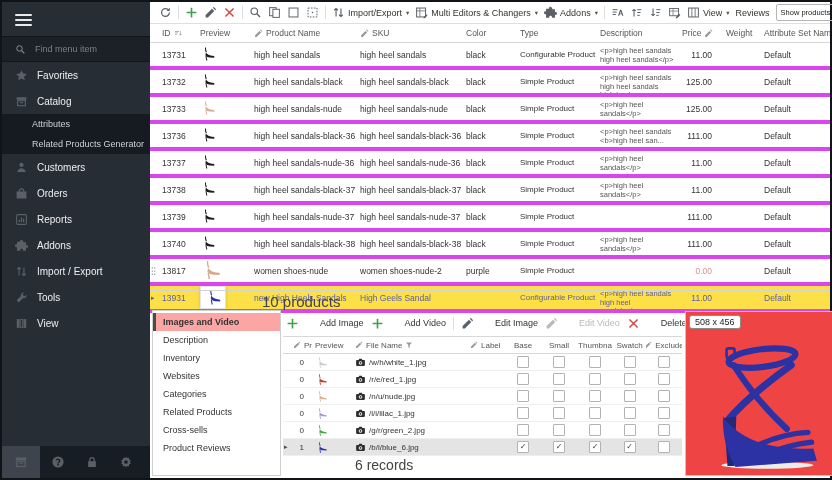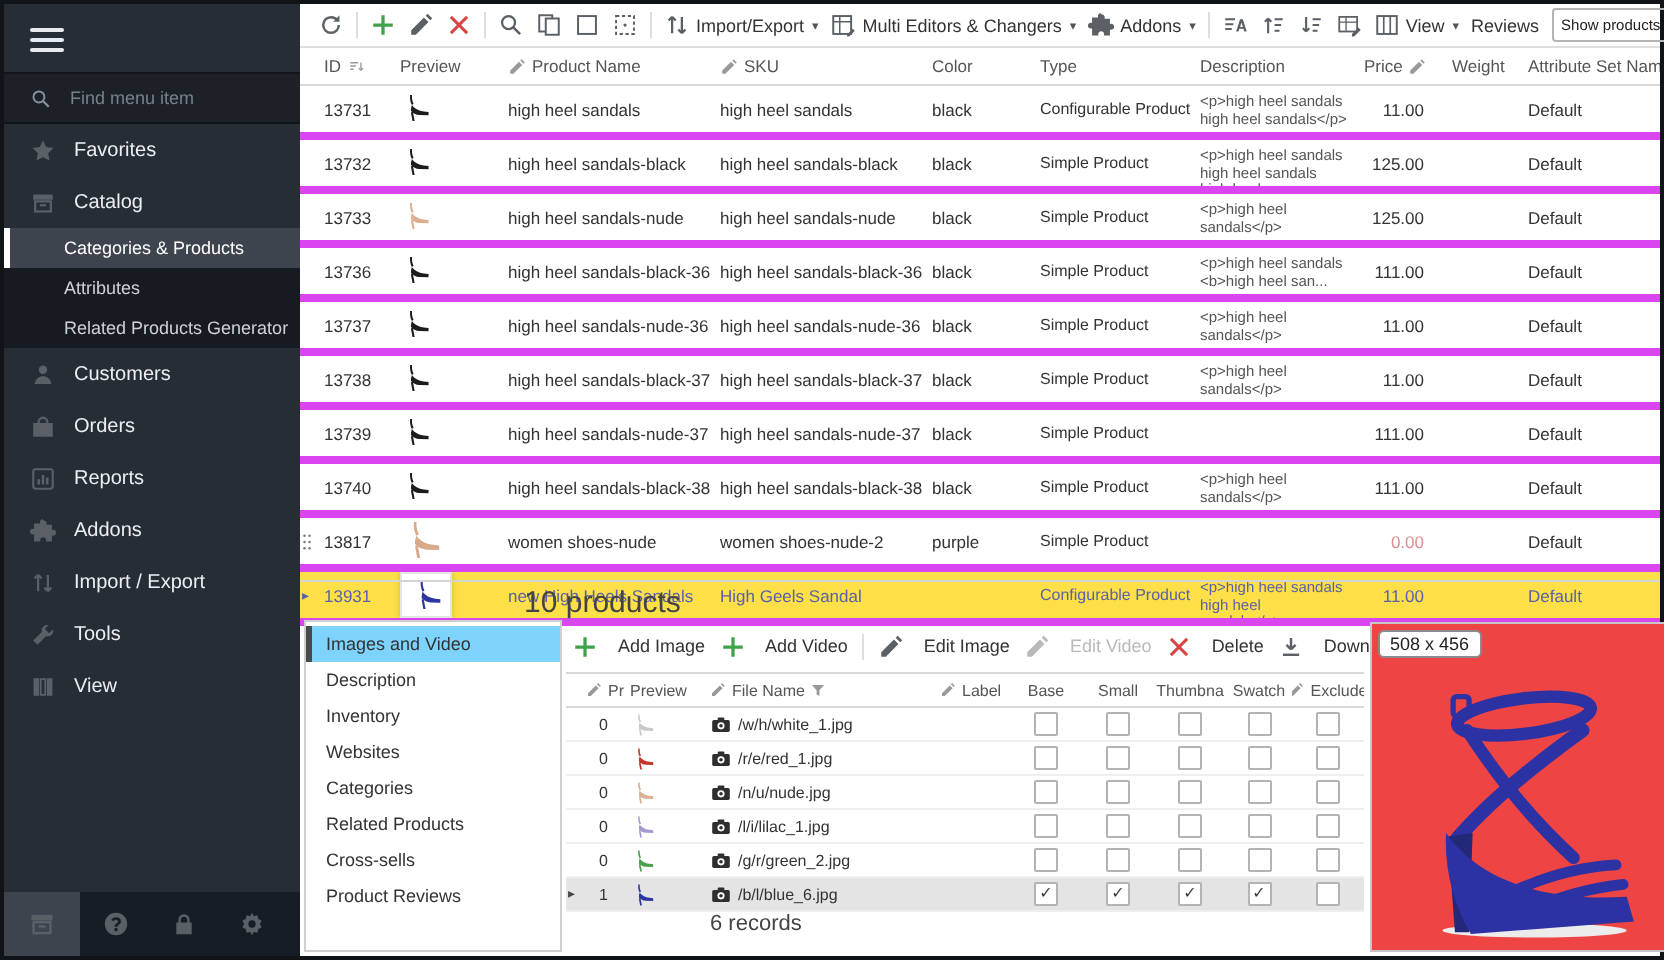--- a/index.html
+++ b/index.html
@@ -44,36 +44,36 @@
   .ctype{font-size:8px}
   .desc{font-size:7.5px;line-height:8.5px;color:#555;white-space:normal;max-height:17px;display:block;padding-top:2px}
   .pricered{color:#df8f8f}
   .selrow{background:#fde047}
   .selrow .pcell,.selrow .desc{color:#5c60a9}
   .card{background:#fff;border:1px solid #e4e4e4;box-shadow:0 0 3px rgba(0,0,0,.18);display:flex;align-items:center;justify-content:center;width:24px;height:21px}
   .pfooter{position:absolute;top:288px;left:0;width:100%;height:20px;border-top:1px solid #d4d4d4;display:flex;align-items:flex-end;padding-left:112px;box-sizing:border-box;font-size:15px;color:#444}
   
   .tabs{position:absolute;left:2px;top:308px;width:129px;height:166px;border:1px solid #cfcfcf;background:#fff;box-sizing:border-box;padding-top:2px}
   .tab{height:18px;display:flex;align-items:center;padding-left:10px;font-size:9px;color:#333;cursor:pointer;white-space:nowrap}
-  .tab.sel{background:#7dd3fc;box-shadow:inset 3px 0 0 #4a4a4a;font-weight:400}
+  .tab.sel{background:#fca5a5;box-shadow:inset 3px 0 0 #4a4a4a;font-weight:700}
   
   .ipane{position:absolute;left:133px;top:308px;width:399px;height:168px}
   .itoolbar{height:26px;display:flex;align-items:center;gap:7px;font-size:9px;color:#333;padding-left:3px;white-space:nowrap}
-  .ibtn{display:flex;align-items:center;gap:10px;cursor:pointer}
+  .ibtn{display:flex;align-items:center;gap:21px;cursor:pointer}
   .irow{display:grid;grid-template-columns:7px 22px 40px 115px 38px 36px 36px 36px 33px 36px}
   .icell{padding:0 3px;display:flex;align-items:center;gap:3px;overflow:hidden;white-space:nowrap;box-sizing:border-box}
   .ihead{height:16px;border-top:1px solid #d8d8d8;border-bottom:1px solid #d8d8d8;font-size:8px;color:#555;align-items:center}
   .ihead .ic{width:8px;height:8px;color:#999}
   .irowb{height:16px;border-bottom:1px solid #efefef;font-size:8px;color:#333;cursor:pointer}
   .irowb.gsel{background:#e4e4e4}
   .cpos{justify-content:flex-end;padding-right:8px}
   .chk{justify-content:center}
   .cb{width:10px;height:10px;border:1px solid #b3b3b3;background:#fff;font-size:8px;line-height:9px;text-align:center;color:#3a3a3a;border-radius:1px;cursor:pointer}
   .cam{width:11px;height:11px;color:#2f2f2f}
-  .ifooter{height:17px;display:flex;align-items:flex-start;padding-left:72px;font-size:11px;color:#444}
+  .ifooter{height:17px;display:flex;align-items:flex-end;padding-left:72px;font-size:14px;color:#444}
   
   .preview{position:absolute;left:535px;top:309px;width:163px;height:165px;border:1px solid #c6c6c6;background:#ef4444;box-sizing:border-box}
   .size-badge{position:absolute;top:3px;left:3px;border:1px solid #8a8a8a;border-radius:3px;background:#fff;padding:1px 5px;font-size:9px;color:#222;z-index:2;cursor:text}
   .pvtop{position:absolute;top:5px;right:4px;display:flex;flex-direction:column;gap:7px;z-index:2}
   .pvbot{position:absolute;bottom:4px;right:4px;display:flex;flex-direction:column;gap:4px;z-index:2}
   .pvtop .ic,.pvbot .ic{width:12px;height:12px;color:#444;cursor:pointer}
   .pv-shoe{position:absolute;inset:6px 12px 2px 2px;display:flex;align-items:flex-end;justify-content:center}
 </style>
 </head>
 <body>
@@ -106,23 +106,20 @@
         <div class="sb-item">
           <span class="ic sbic">
             <svg viewBox="0 0 16 16">
               <rect x="2" y="2.8" width="12" height="3.2" fill="currentColor"></rect>
               <rect x="3.2" y="7" width="9.6" height="6.2" fill="none" stroke="currentColor" stroke-width="1.4"></rect>
               <path stroke="currentColor" stroke-width="1.4" d="M6 9.4h4"></path>
             </svg>
           </span>
           <span>Catalog</span>
         </div>
-        <div class="sb-sub sel">
-          <span>Categories &amp; Products</span>
-        </div>
         <div class="sb-sub">
           <span>Attributes</span>
         </div>
         <div class="sb-sub">
           <span>Related Products Generator</span>
         </div>
         <div class="sb-item">
           <span class="ic sbic">
             <svg viewBox="0 0 16 16">
               <circle cx="8" cy="4.8" r="2.6" fill="currentColor"></circle>

